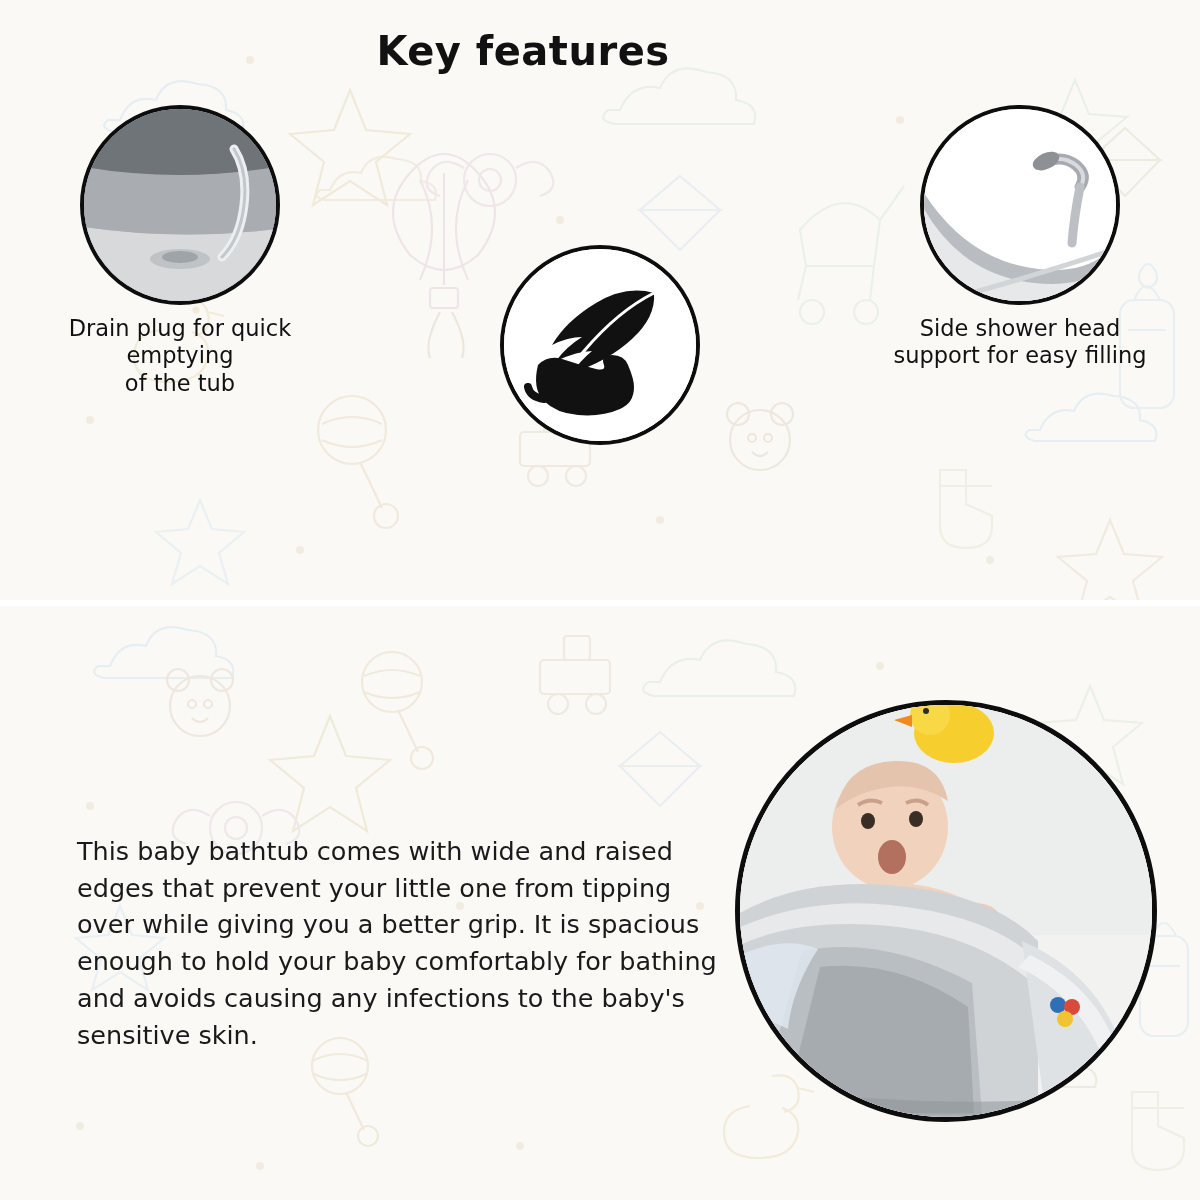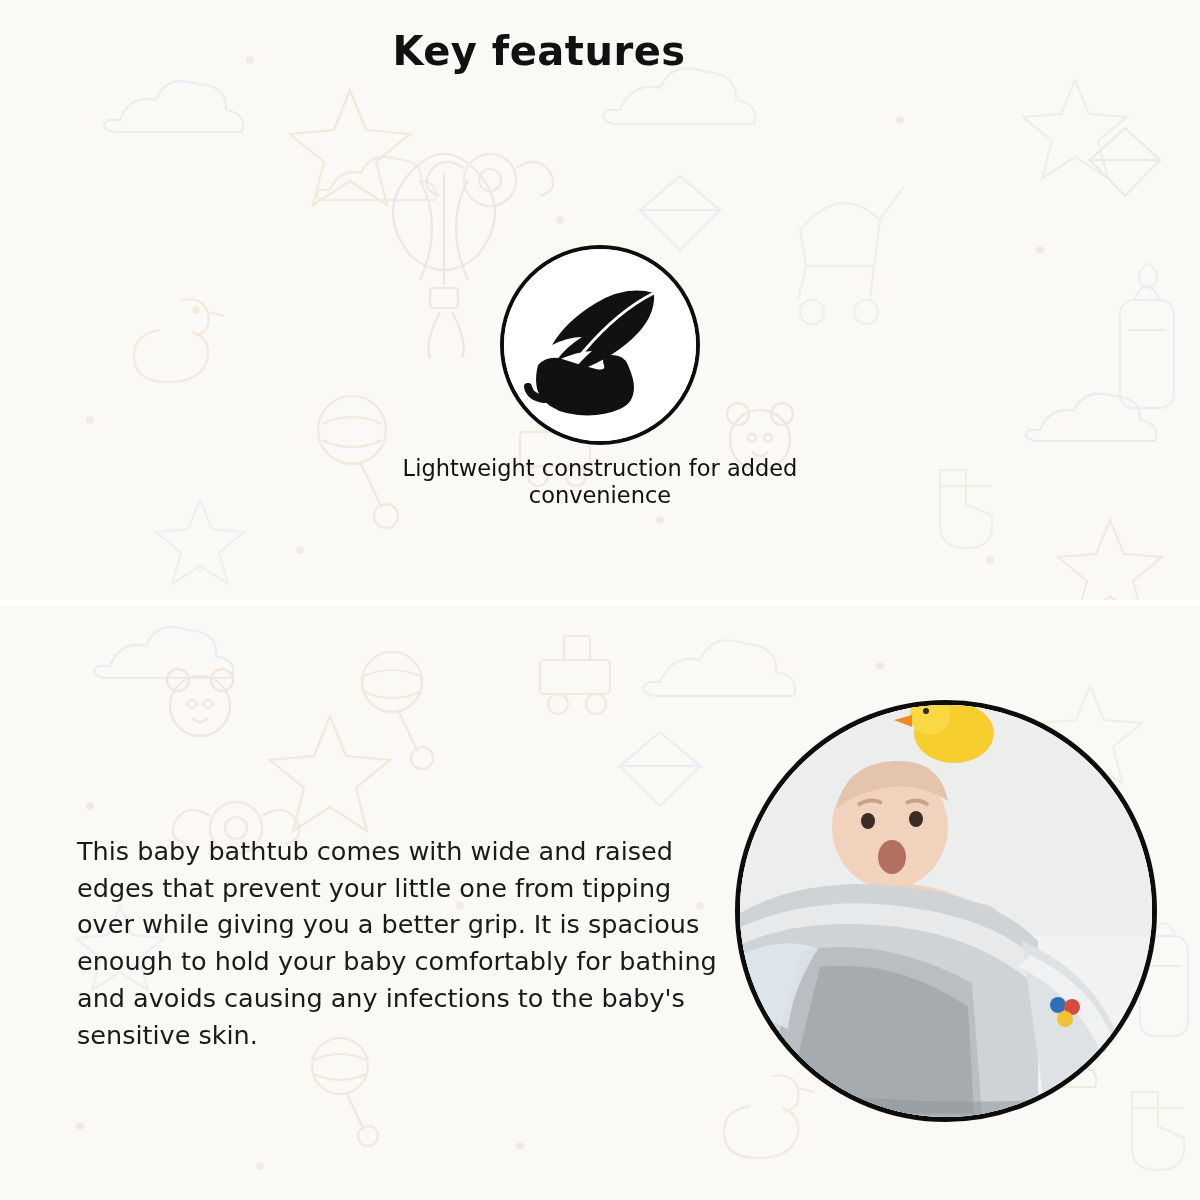--- a/index.html
+++ b/index.html
@@ -56,21 +56,20 @@
   .key-features-title {
     position: absolute;
     top: 28px;
     left: 0;
     width: 1046px;
     text-align: center;
     font-size: 40px;
     font-weight: bold;
     color: #111111;
     letter-spacing: 0.5px;
-    padding-left: 16px;
   }
 
   .feature {
     position: absolute;
     text-align: center;
   }
 
   .circle-img {
     border-radius: 50%;
     border: 4px solid #0d0d0d;
@@ -246,37 +245,68 @@
           <circle cx="90" cy="420" r="4"></circle>
             <circle cx="660" cy="520" r="4"></circle>
           <circle cx="300" cy="550" r="4"></circle>
             <circle cx="990" cy="560" r="4"></circle>
         </g>
       </g>
     </svg>
 
     <div class="key-features-title">Key features</div>
 
+    <div class="feature" id="feature-drain-plug">
+      <div class="circle-img">
+        <svg width="192" height="192" viewBox="0 0 192 192">
+          <rect x="0" y="0" width="192" height="192" fill="#8e9296"></rect>
+          <path d="M0 0 H192 V58 Q96 74 0 62 Z" fill="#6f7478"></path>
+          <path d="M0 58 Q96 74 192 58 V120 Q96 132 0 118 Z" fill="#a9adb1"></path>
+          <path d="M0 118 Q96 132 192 120 V192 H0 Z" fill="#d7d9db"></path>
+          <path d="M150 40 q14 22 10 56 q-4 34 -22 52" stroke="#eceff1" stroke-width="9" fill="none" stroke-linecap="round"></path>
+          <path d="M150 40 q14 22 10 56 q-4 34 -22 52" stroke="#c3c7ca" stroke-width="3" fill="none" stroke-linecap="round"></path>
+          <ellipse cx="96" cy="150" rx="30" ry="10" fill="#bfc3c6"></ellipse>
+          <ellipse cx="96" cy="148" rx="18" ry="6" fill="#9fa4a8"></ellipse>
+        </svg>
+      </div>
+      <div class="feature-caption">Drain plug for quick
+emptying
+of the tub</div>
+    </div>
 
     <div class="feature" id="feature-lightweight">
       <div class="circle-img">
         <svg width="192" height="192" viewBox="0 0 192 192">
           <rect x="0" y="0" width="192" height="192" fill="#ffffff"></rect>
 
           <path d="M150 44 q-28 -8 -58 10 q-30 18 -44 42 q16 -8 30 -8 q-16 10 -26 24 q22 -10 36 -10 q-12 10 -20 22 q36 -12 60 -34 q24 -22 22 -46 z" fill="#111111"></path>
           <path d="M150 44 q-36 18 -70 58 q-20 24 -34 40" stroke="#ffffff" stroke-width="3" fill="none"></path>
 
           <path d="M34 116 q10 -10 24 -6 q18 6 34 10 q10 2 8 -4 q-4 -10 8 -10 q12 0 16 10 q6 14 6 22 q0 16 -14 22 q-18 8 -42 6 q-22 -2 -34 -14 q-12 -12 -6 -36 z" fill="#111111"></path>
           <path d="M40 150 q-14 -2 -16 -12" stroke="#111111" stroke-width="8" fill="none" stroke-linecap="round"></path>
         </svg>
       </div>
-      <div class="feature-caption">Lightweight construction for added
-convenience</div>
     </div>
 
+    <div class="feature" id="feature-shower-head">
+      <div class="circle-img">
+        <svg width="192" height="192" viewBox="0 0 192 192">
+          <rect x="0" y="0" width="192" height="192" fill="#ffffff"></rect>
+          <path d="M0 92 Q40 160 110 168 Q168 174 192 140 L192 192 L0 192 Z" fill="#e6e8ea"></path>
+          <path d="M0 84 Q44 152 114 160 Q170 166 192 132 L192 148 Q168 180 110 174 Q38 166 0 100 Z" fill="#b9bdc1"></path>
+          <path d="M118 56 q18 -12 34 0 q12 10 4 22" stroke="#a7abaf" stroke-width="11" fill="none" stroke-linecap="round"></path>
+          <path d="M118 56 q18 -12 34 0 q12 10 4 22" stroke="#d8dbde" stroke-width="4" fill="none" stroke-linecap="round"></path>
+          <path d="M156 78 q-6 30 -8 56" stroke="#bcc0c4" stroke-width="9" fill="none" stroke-linecap="round"></path>
+          <ellipse cx="122" cy="52" rx="14" ry="8" fill="#8d9195" transform="rotate(-24 122 52)"></ellipse>
+          <path d="M40 186 q60 -16 152 -46" stroke="#d2d5d8" stroke-width="5" fill="none"></path>
+        </svg>
+      </div>
+      <div class="feature-caption">Side shower head
+support for easy filling</div>
+    </div>
   </div>
 
   <div class="panel-divider"></div>
 
   <div class="panel-bottom">
     <svg class="doodle-bg" viewBox="0 0 1200 594" preserveAspectRatio="none">
       <rect x="0" y="0" width="1200" height="594" fill="#faf9f6"></rect>
       <g fill="none" stroke-width="2.2" opacity="0.85">
         <path d="M110 60 q10 -26 36 -20 q10 -26 42 -16 q30 2 28 26 q22 4 16 22 l-128 0 q-16 -4 -6 -12 z" stroke="#cfe3ef"></path>
         <path d="M660 76 q12 -28 40 -22 q12 -28 46 -16 q32 2 30 28 q24 4 18 24 l-140 0 q-18 -4 -6 -14 z" stroke="#d9e7d6"></path>

